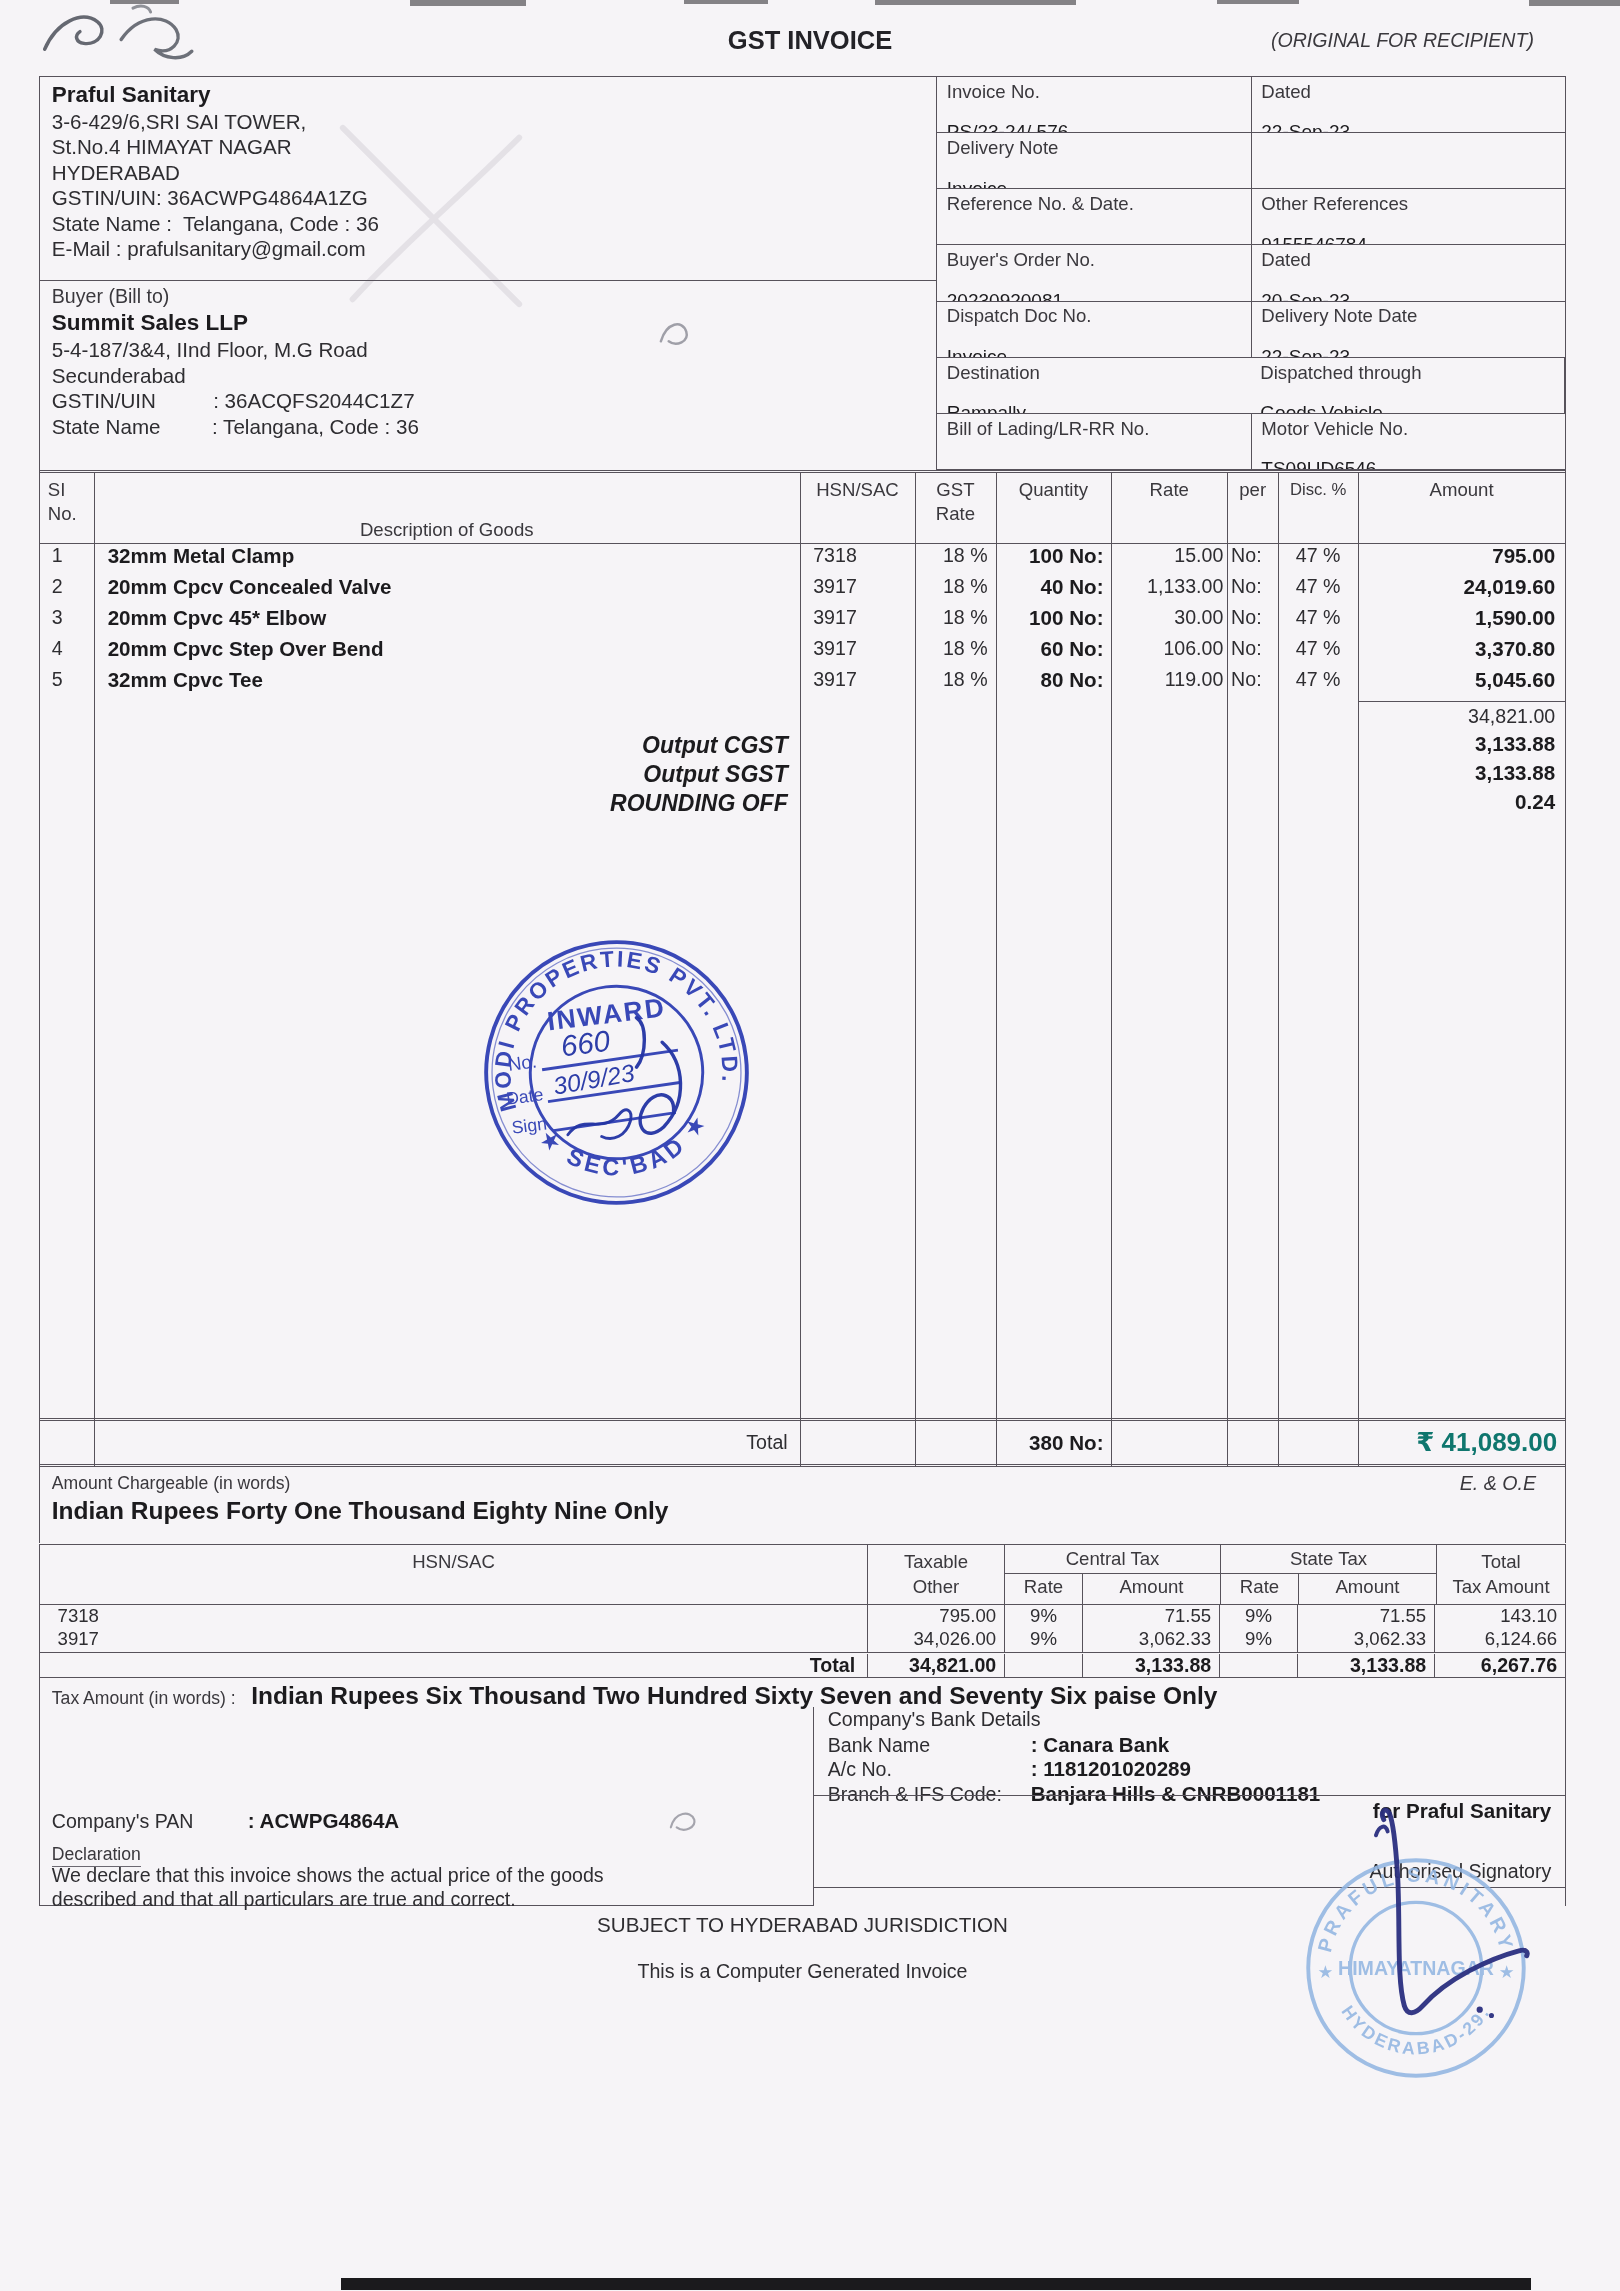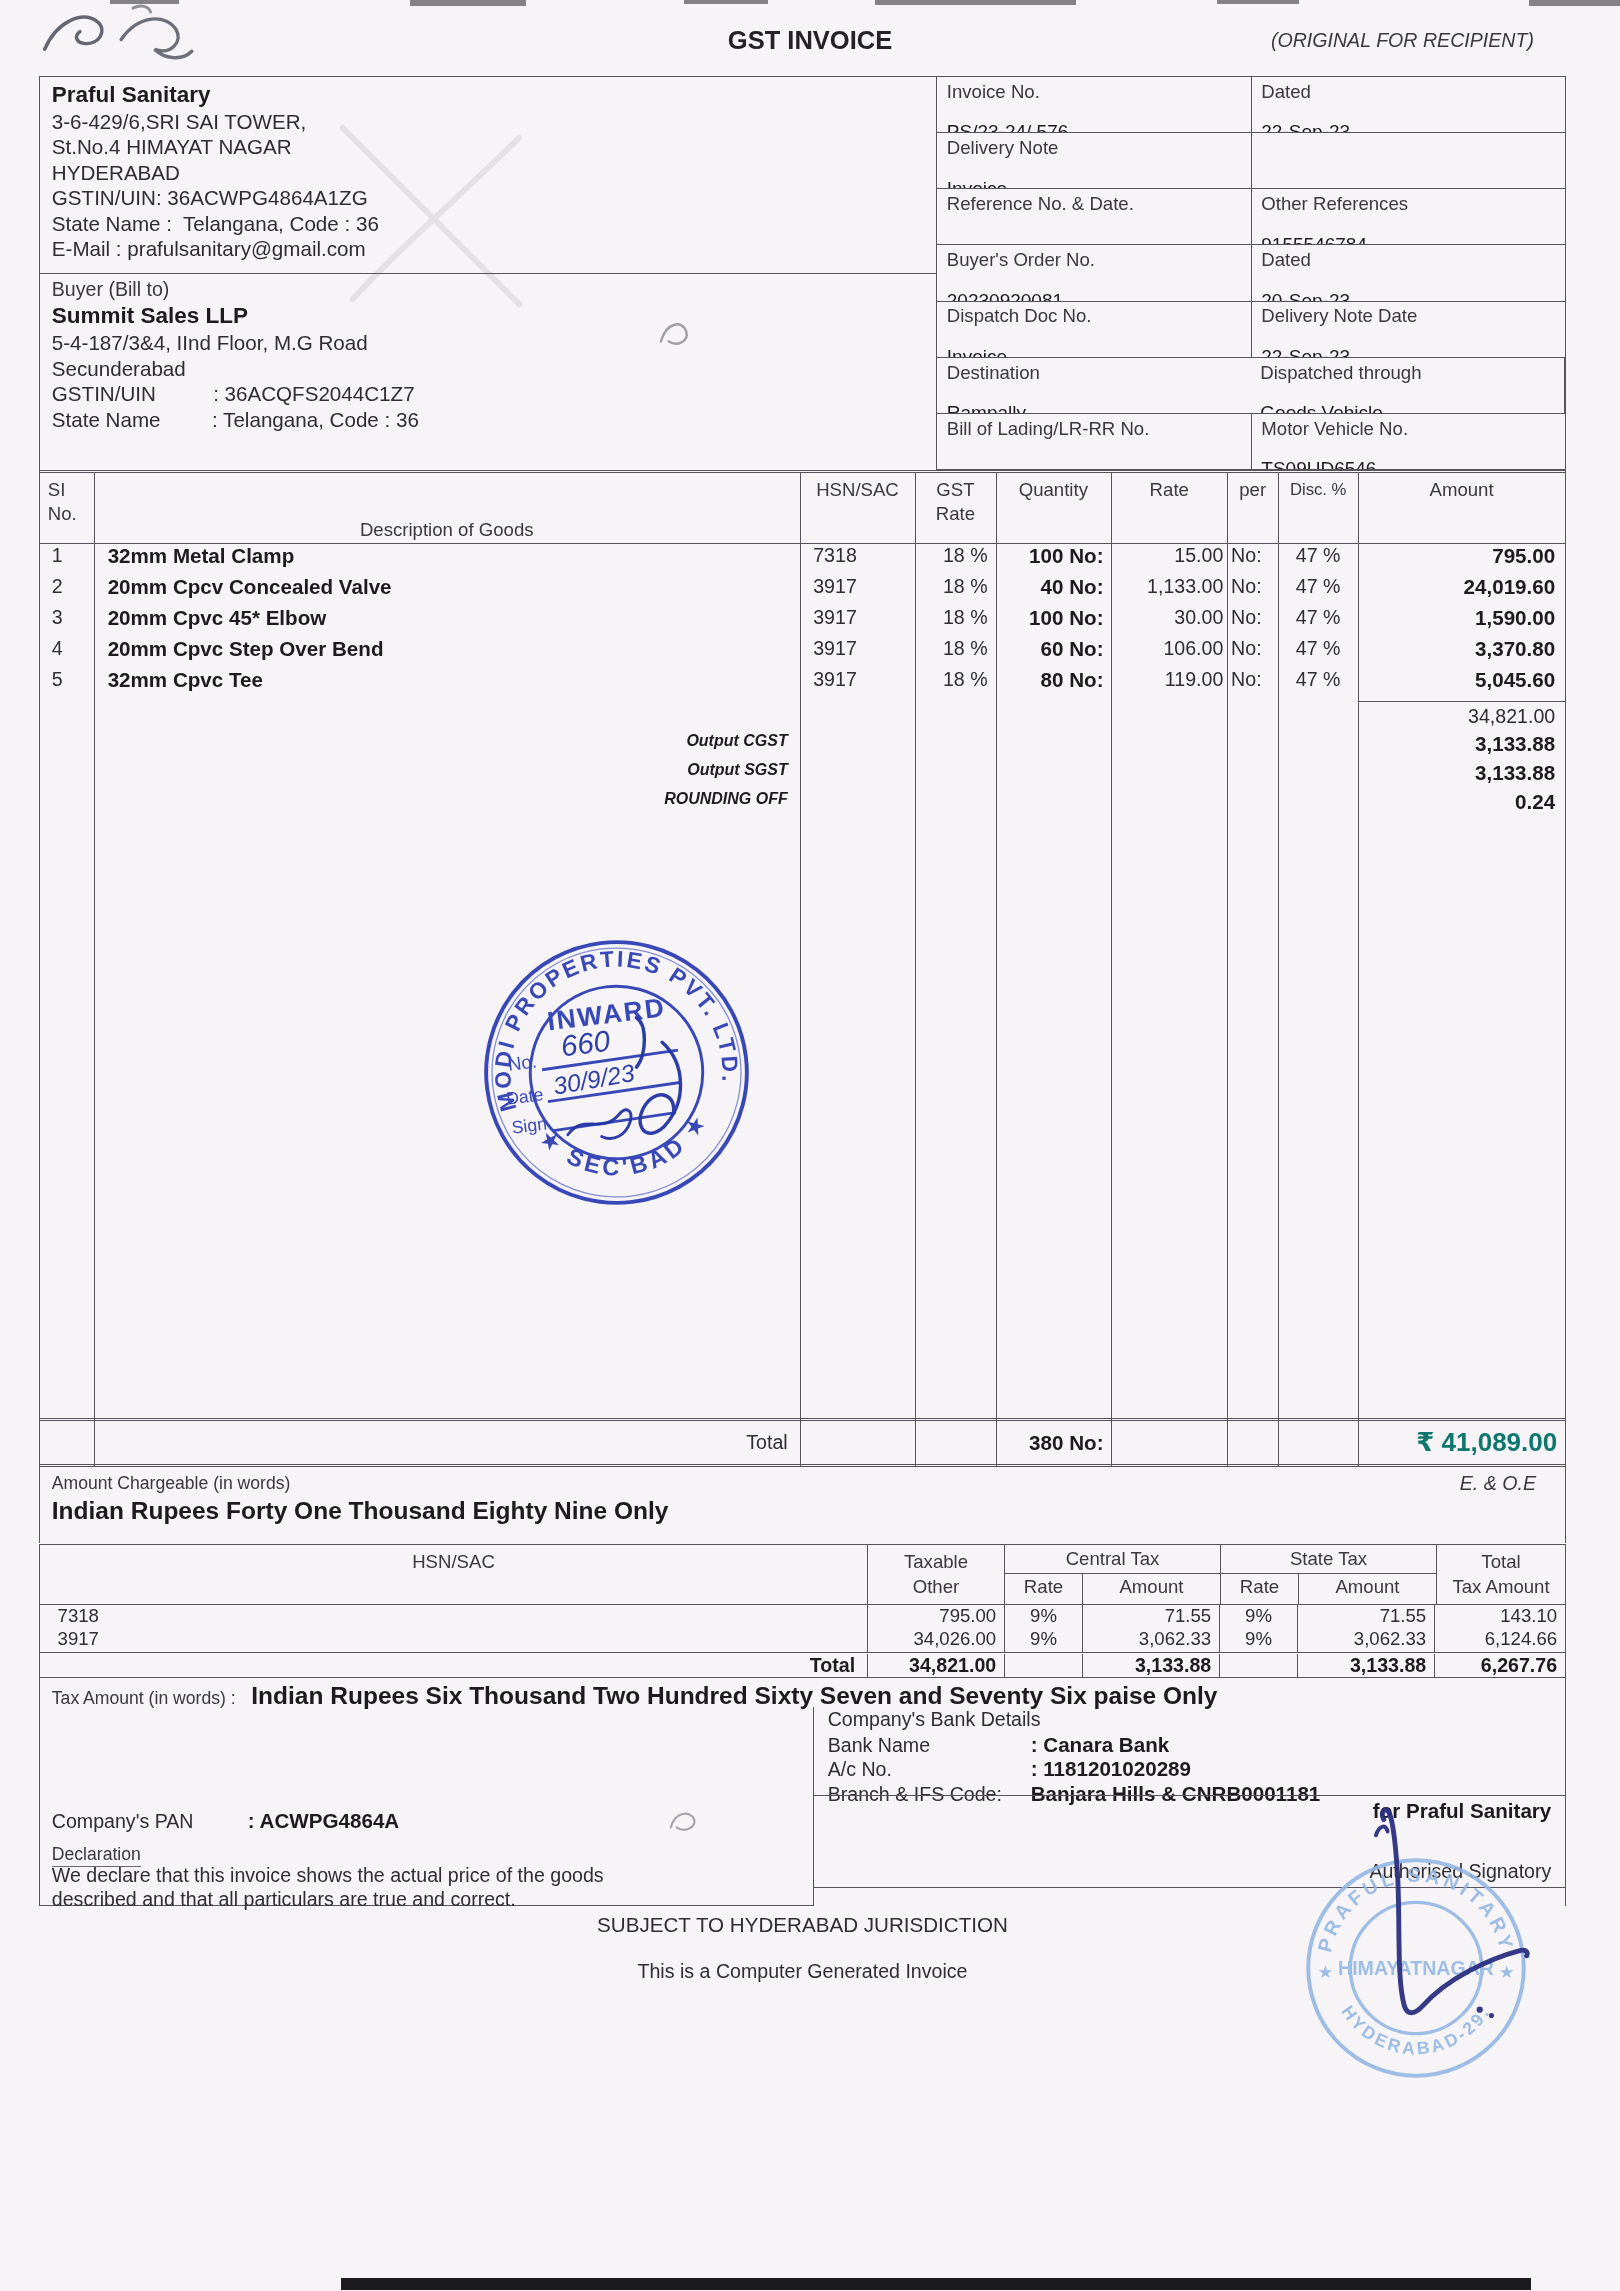--- a/index.html
+++ b/index.html
@@ -14,21 +14,21 @@
   .smudge{position:absolute;top:0;background:#26252a;opacity:.55;}
   .title{position:absolute;top:25.5px;left:0;width:100%;text-align:center;font-size:25.5px;font-weight:bold;color:#232227;}
   .copy{position:absolute;top:29px;right:86px;font-style:italic;font-size:19.6px;color:var(--label);}
 
   
   .seller-block{position:absolute;left:39px;top:76px;width:897px;height:394px;
     border:1px solid var(--bc);border-right:none;border-bottom:none;box-sizing:border-box;}
   .seller-pad{padding:3.9px 11.8px 0;}
   .party-name{font-size:22.5px;font-weight:bold;color:var(--ink-dark);line-height:28px;}
   .s-line{font-size:20.6px;line-height:25.5px;white-space:pre;}
-  .buyer-sec{border-top:1px solid var(--bc);margin-top:11px;padding:2px 11.8px 0;}
+  .buyer-sec{border-top:1px solid var(--bc);margin-top:18px;padding:2px 11.8px 0;}
   .buyer-label{font-size:19.6px;line-height:26.5px;color:var(--label);}
 
   
   .meta-block{position:absolute;left:936px;top:76px;width:630px;height:394px;
     border:1px solid var(--bc);box-sizing:border-box;display:flex;flex-direction:column;}
   .meta-row{flex:1;display:flex;border-bottom:1px solid var(--bc);min-height:0;}
   .meta-row:last-child{border-bottom:none;}
   .meta-cell{flex:1;padding:2.9px 9.8px;overflow:hidden;}
   .meta-cell.left{border-right:1px solid var(--bc);}
   .meta-label{font-size:18.6px;color:var(--label);line-height:23.5px;}
@@ -53,21 +53,21 @@
   .i-qty{width:116px;text-align:right;padding-right:7.8px;font-weight:bold;color:var(--ink-dark);font-size:20.6px;}
   .i-rate{width:116px;text-align:right;padding-right:3.9px;}
   .i-per{width:51px;padding-left:3.9px;}
   .i-disc{width:80px;text-align:center;}
   .i-amt{width:207px;text-align:right;padding-right:9.8px;font-weight:bold;color:var(--ink-dark);font-size:20.6px;}
   .subtotal-row{display:flex;height:31px;margin-top:2px;}
   .st-spacer{width:1318px;}
   .st-amt{width:207px;box-sizing:border-box;text-align:right;padding-right:9.8px;font-size:19.6px;
     border-top:1px solid var(--bc);padding-top:2.9px;}
   .charge-row{display:flex;height:29px;}
-  .ch-label{width:760px;box-sizing:border-box;text-align:right;padding-right:11.8px;font-weight:bold;font-style:italic;font-size:16px;color:var(--ink-dark);}
+  .ch-label{width:760px;box-sizing:border-box;text-align:right;padding-right:11.8px;font-weight:bold;font-style:italic;font-size:23px;color:var(--ink-dark);}
   .ch-spacer{width:559px;}
   .ch-amt{width:207px;box-sizing:border-box;text-align:right;padding-right:9.8px;font-weight:bold;font-size:20.6px;color:var(--ink-dark);}
   .stamp-spacer{height:599px;}
   .total-row{display:flex;height:49px;border-top:3.9px double var(--bc);border-bottom:3.9px double var(--bc);
     box-sizing:border-box;align-items:center;}
   .total-row div{box-sizing:border-box;}
   .t-label{width:760px;text-align:right;padding-right:11.8px;font-size:19.6px;}
   .t-qty{width:116px;text-align:right;padding-right:7.8px;font-weight:bold;font-size:20.6px;color:var(--ink-dark);}
   .t-amt{width:207px;text-align:right;padding-right:7.8px;font-weight:bold;font-size:26px;color:#0f766e;}
 

